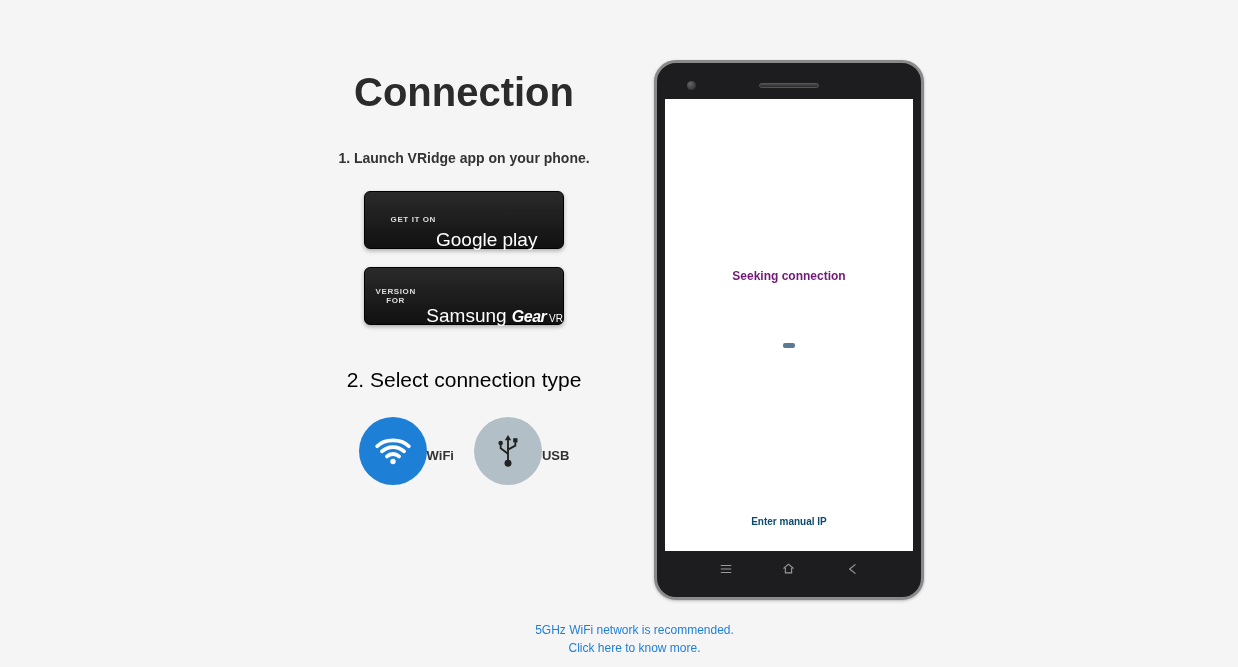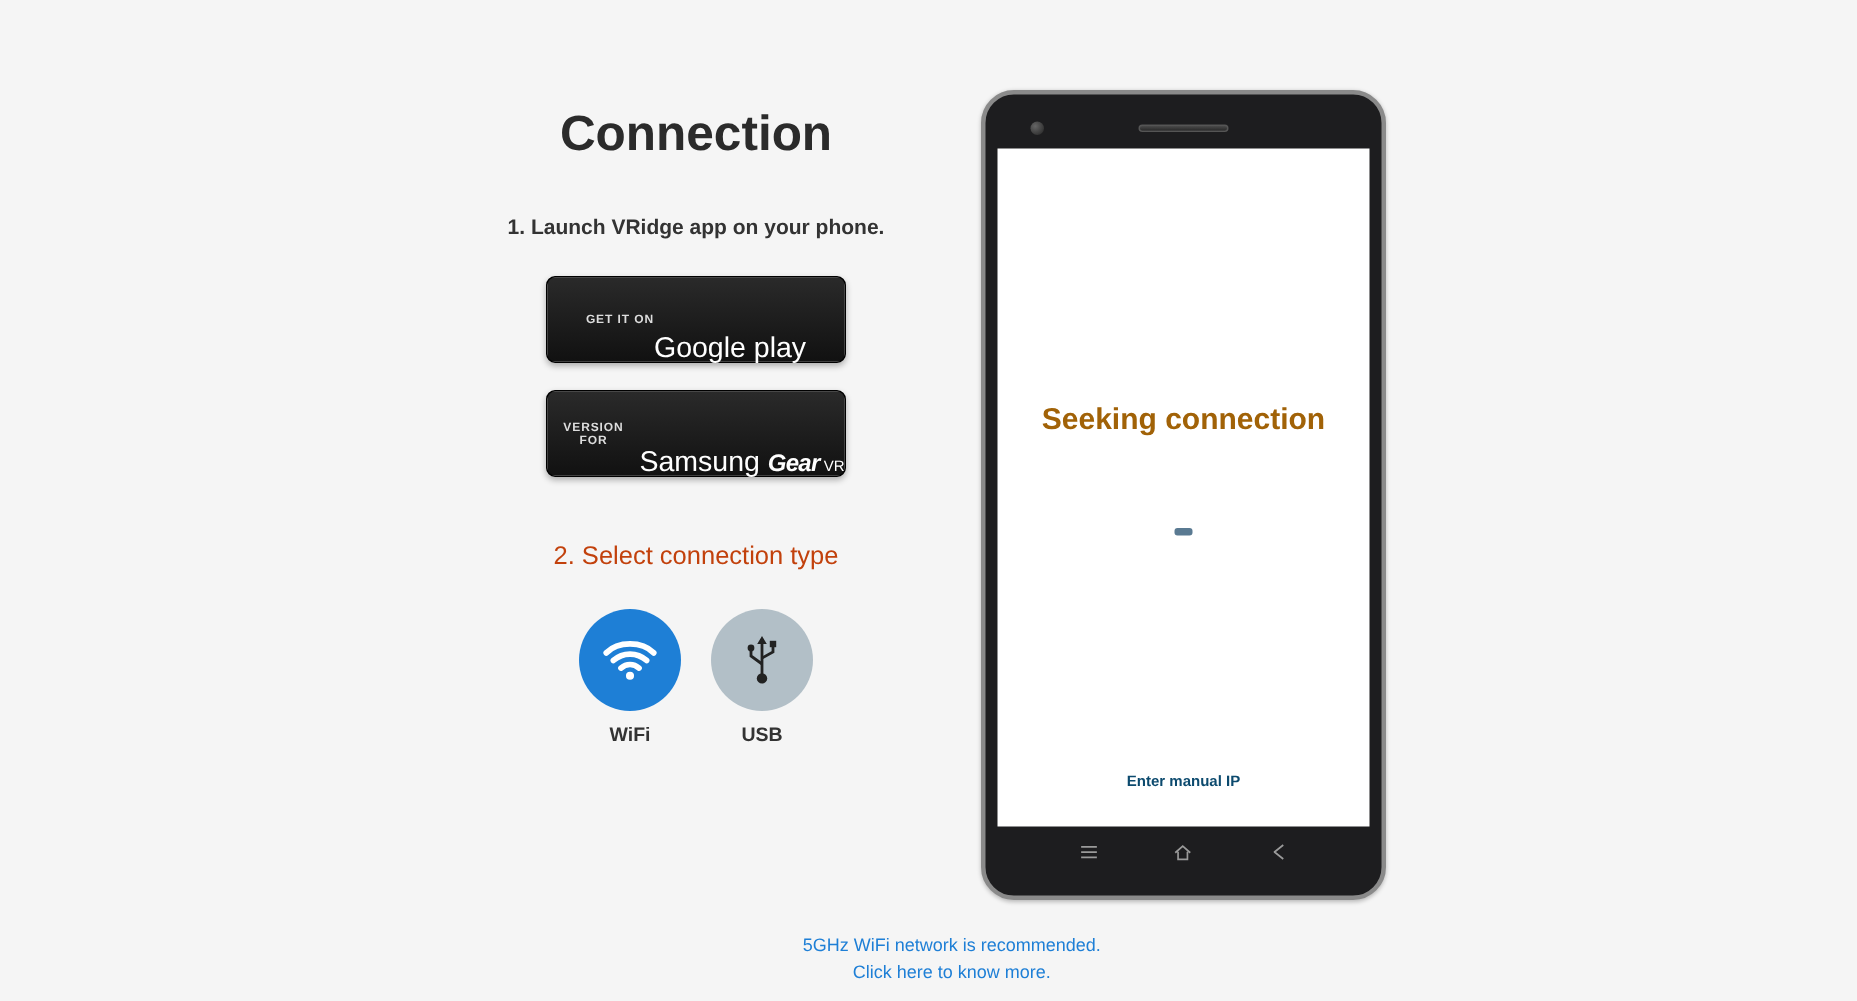--- a/index.html
+++ b/index.html
@@ -17,21 +17,21 @@
       gap: 40px;
       padding-top: 60px;
     }
     .left-panel {
       width: 300px;
       display: flex;
       flex-direction: column;
       align-items: center;
     }
     .title {
-      font-size: 33px;
+      font-size: 40px;
       font-weight: 600;
       color: #2b2b2b;
       margin-bottom: 35px;
       margin-top: 10px;
     }
     .step-text {
       font-size: 14px;
       color: #333;
       margin-bottom: 25px;
       font-weight: bold;
@@ -65,32 +65,32 @@
       margin-top: 40px;
     }
     .googleplay-main { font-family: Arial, sans-serif; }
     .googleplay-main .g1 { }
     .googleplay-main .g2 { font-weight: 300; }
     .gear-main .s1 { font-size: 19px; }
     .gear-main .s2 { font-size: 16px; font-weight: 700; font-style: italic; letter-spacing: -0.5px; }
     .gear-main .s3 { font-size: 10px; font-weight: 300; }
 
     .step2-text {
-      font-size: 17px;
-      color: #c2410c;
+      font-size: 21px;
+      color: #000000;
       margin-top: 25px;
       margin-bottom: 25px;
     }
     .conn-options {
       display: flex;
       gap: 20px;
     }
     .conn-option {
       display: flex;
-      flex-direction: column;
+      flex-direction: row;
       align-items: center;
       cursor: pointer;
     }
     .conn-circle {
       width: 68px;
       height: 68px;
       border-radius: 50%;
       display: flex;
       align-items: center;
       justify-content: center;
@@ -139,23 +139,23 @@
       flex: 1;
       width: 100%;
       background: #fff;
       display: flex;
       flex-direction: column;
       align-items: center;
       padding-top: 170px;
       position: relative;
     }
     .screen-status {
-      font-size: 20px;
-      font-weight: 600;
-      color: #a16207;
+      font-size: 12px;
+      font-weight: 600;
+      color: #701a75;
     }
     .spinner-dash {
       width: 12px; height: 5px;
       background: #5a7a92;
       border-radius: 2px;
       margin-top: 60px;
     }
     .manual-ip {
       position: absolute;
       bottom: 24px;

